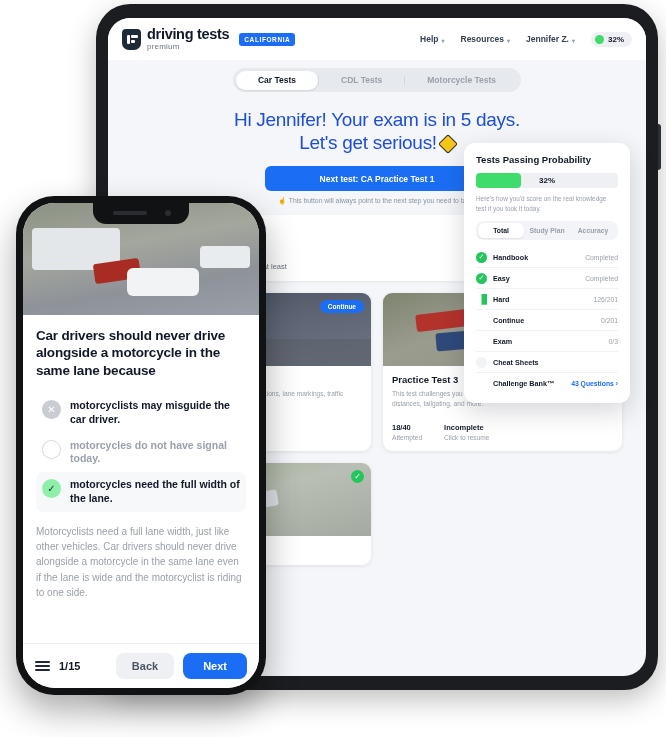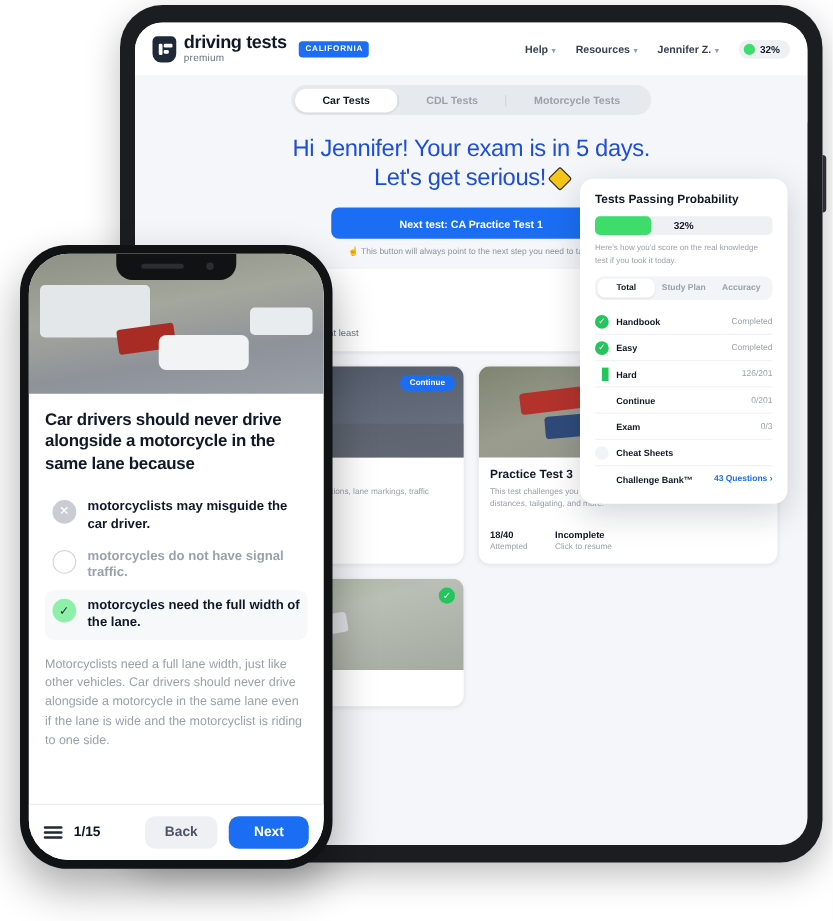--- a/index.html
+++ b/index.html
@@ -405,21 +405,21 @@
 
       <div class="ph-content">
         <div class="q-title">Car drivers should never drive alongside a motorcycle in the same lane because</div>
         <div class="answers">
           <div class="ans">
             <span class="ans-ico wrong">✕</span>
             <span class="ans-txt">motorcyclists may misguide the car driver.</span>
           </div>
           <div class="ans">
             <span class="ans-ico blank"></span>
-            <span class="ans-txt muted">motorcycles do not have signal traffic.</span>
+            <span class="ans-txt muted">motorcycles do not have signal today.</span>
           </div>
           <div class="ans correct">
             <span class="ans-ico ok">✓</span>
             <span class="ans-txt">motorcycles need the full width of the lane.</span>
           </div>
         </div>
         <div class="explain">Motorcyclists need a full lane width, just like other vehicles. Car drivers should never drive alongside a motorcycle in the same lane even if the lane is wide and the motorcyclist is riding to one side.</div>
       </div>
 
       <div class="ph-footer">

